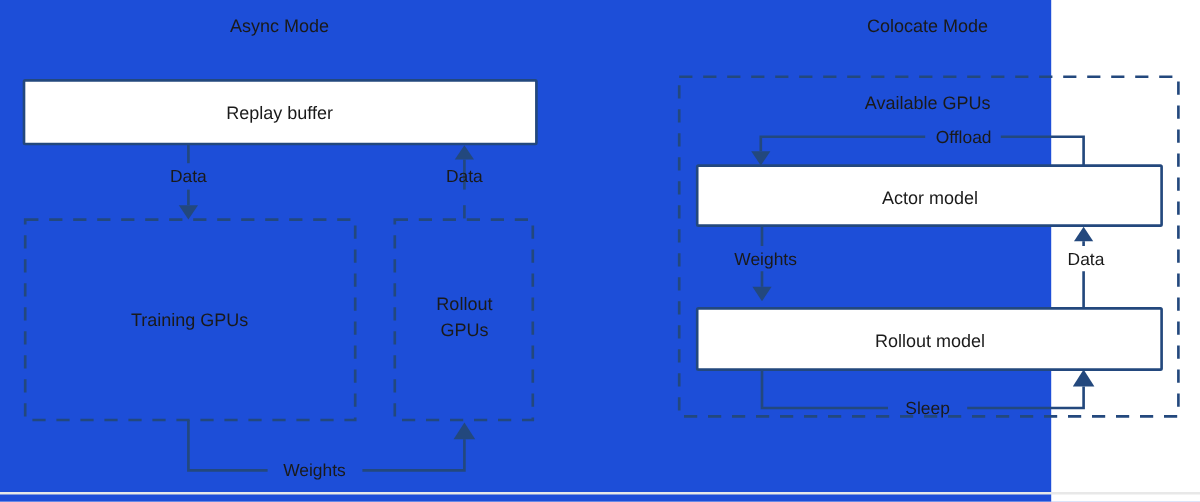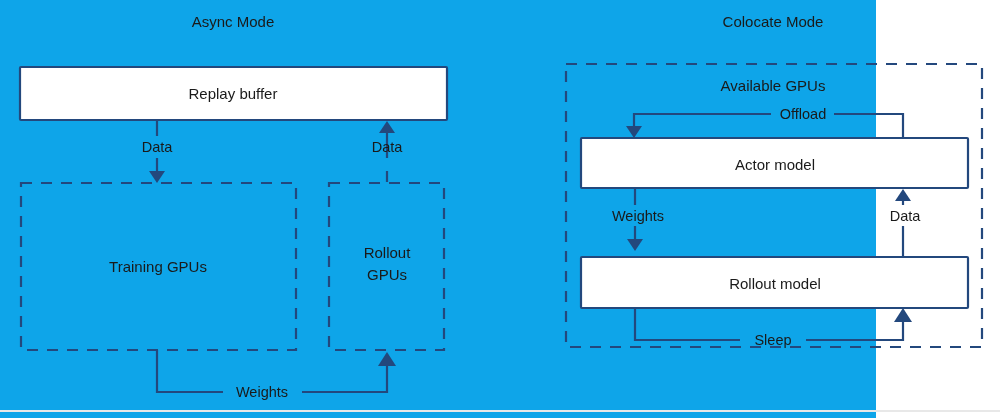--- a/index.html
+++ b/index.html
@@ -13,21 +13,21 @@
     font-family: "Liberation Sans", sans-serif;
     overflow: hidden;
     position: relative;
   }
   #diagram-root {
     position: absolute;
     left: 0;
     top: 0;
     width: 876px;
     height: 418px;
-    background: #0ea5e9;
+    background: #1d4ed8;
   }
   svg.diagram {
     display: block;
     width: 1000px;
     height: 418px;
   }
   .panel-title {
     font-size: 15px;
     fill: #1a1a1a;
     font-family: "Liberation Sans", sans-serif;

